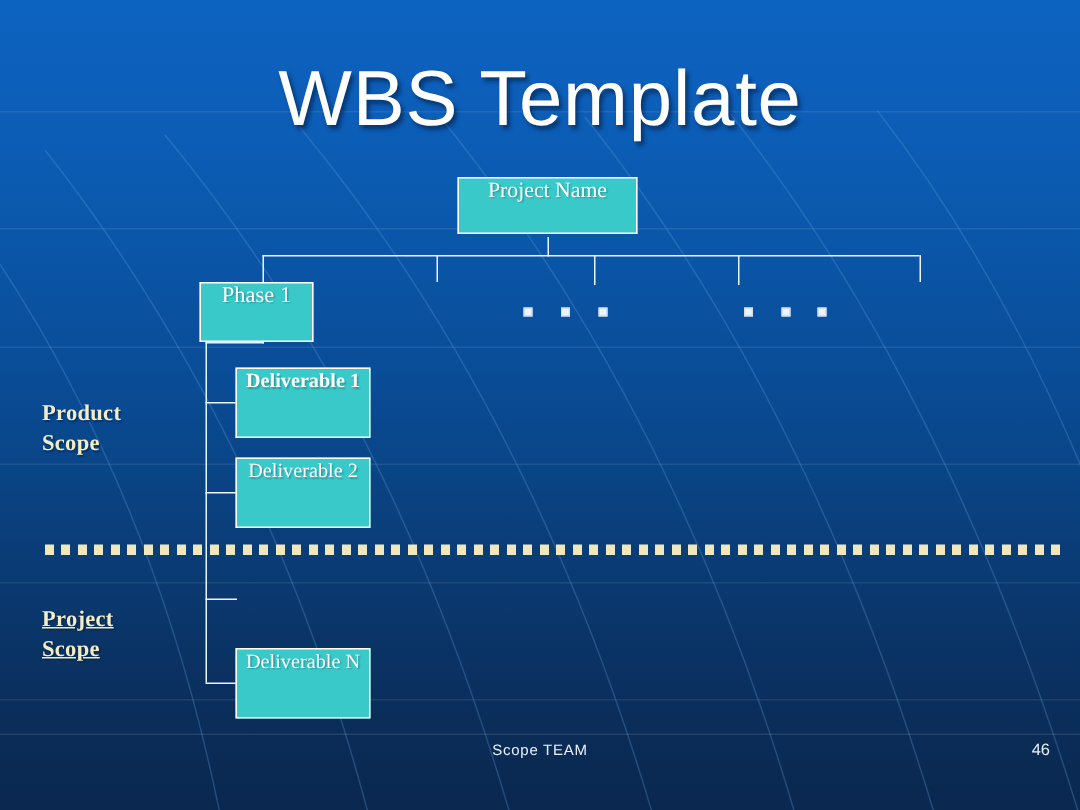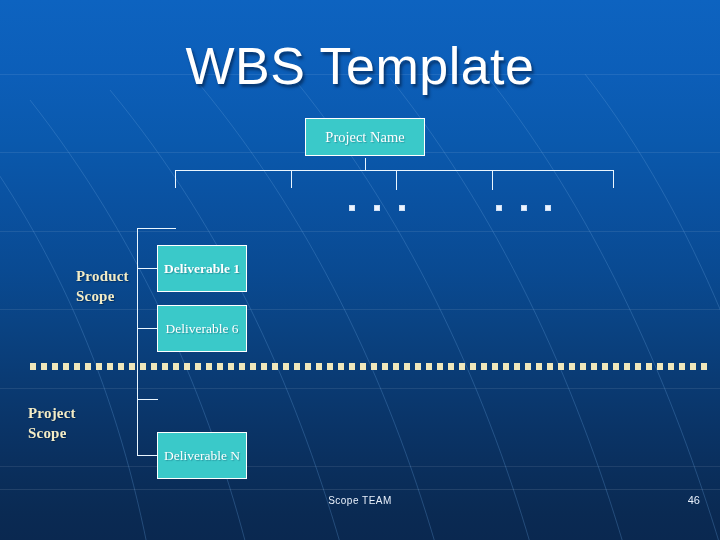--- a/index.html
+++ b/index.html
@@ -65,21 +65,20 @@
   .node {
     position: absolute;
     box-sizing: border-box;
     background: #3ac9c9;
     border: 1px solid #ffffff;
     color: #ffffff;
     font-family: "Liberation Serif", serif;
     font-size: 14px;
     line-height: 1.15;
     display: flex;
-    align-items: center;
     justify-content: center;
     text-align: center;
     text-shadow: 1px 1px 1px rgba(0,40,70,0.30);
   }
   .node.root { font-size: 14.5px; }
   .node.phase { font-size: 15px; }
   .node.deliv { font-size: 13.5px; }
 
   
   .ln {
@@ -199,47 +198,50 @@
 
   <div class="ln h" style="left:137px; top:268px; width:21px;"></div>
   <div class="ln h" style="left:137px; top:328px; width:21px;"></div>
   <div class="ln h" style="left:137px; top:399px; width:21px;"></div>
   <div class="ln h" style="left:137px; top:455px; width:21px;"></div>
 
   <div class="node root" style="left:305px; top:118px; width:120px; height:38px;">
     <span>Project Name</span>
   </div>
 
+  <div class="node phase" style="left:133px; top:188px; width:76px; height:40px;">
+    <span>Phase 1</span>
+  </div>
 
 
 
   <div class="dot" style="left:349px; top:205px;"></div>
   <div class="dot" style="left:374px; top:205px;"></div>
   <div class="dot" style="left:399px; top:205px;"></div>
 
   <div class="dot" style="left:496px; top:205px;"></div>
   <div class="dot" style="left:521px; top:205px;"></div>
   <div class="dot" style="left:545px; top:205px;"></div>
 
   <div class="node deliv" style="left:157px; top:245px; width:90px; height:47px;font-weight:bold;">
     <span>Deliverable
 1</span>
   </div>
   <div class="node deliv" style="left:157px; top:305px; width:90px; height:47px;">
     <span>Deliverable
-6</span>
+2</span>
   </div>
   <div class="node deliv" style="left:157px; top:432px; width:90px; height:47px;">
     <span>Deliverable
 N</span>
   </div>
 
-  <div class="scope-label" style="left:28px; top:267px;margin-left:48px;">Product
+  <div class="scope-label" style="left:28px; top:267px;">Product
 Scope</div>
-  <div class="scope-label" style="left:28px; top:404px;">Project
+  <div class="scope-label" style="left:28px; top:404px;text-decoration:underline;">Project
 Scope</div>
 
   <div id="divider"></div>
 
   <div id="footer-band"></div>
   <div id="footer-text">Scope TEAM</div>
   <div id="page-number">46</div>
 
 </div>
 

